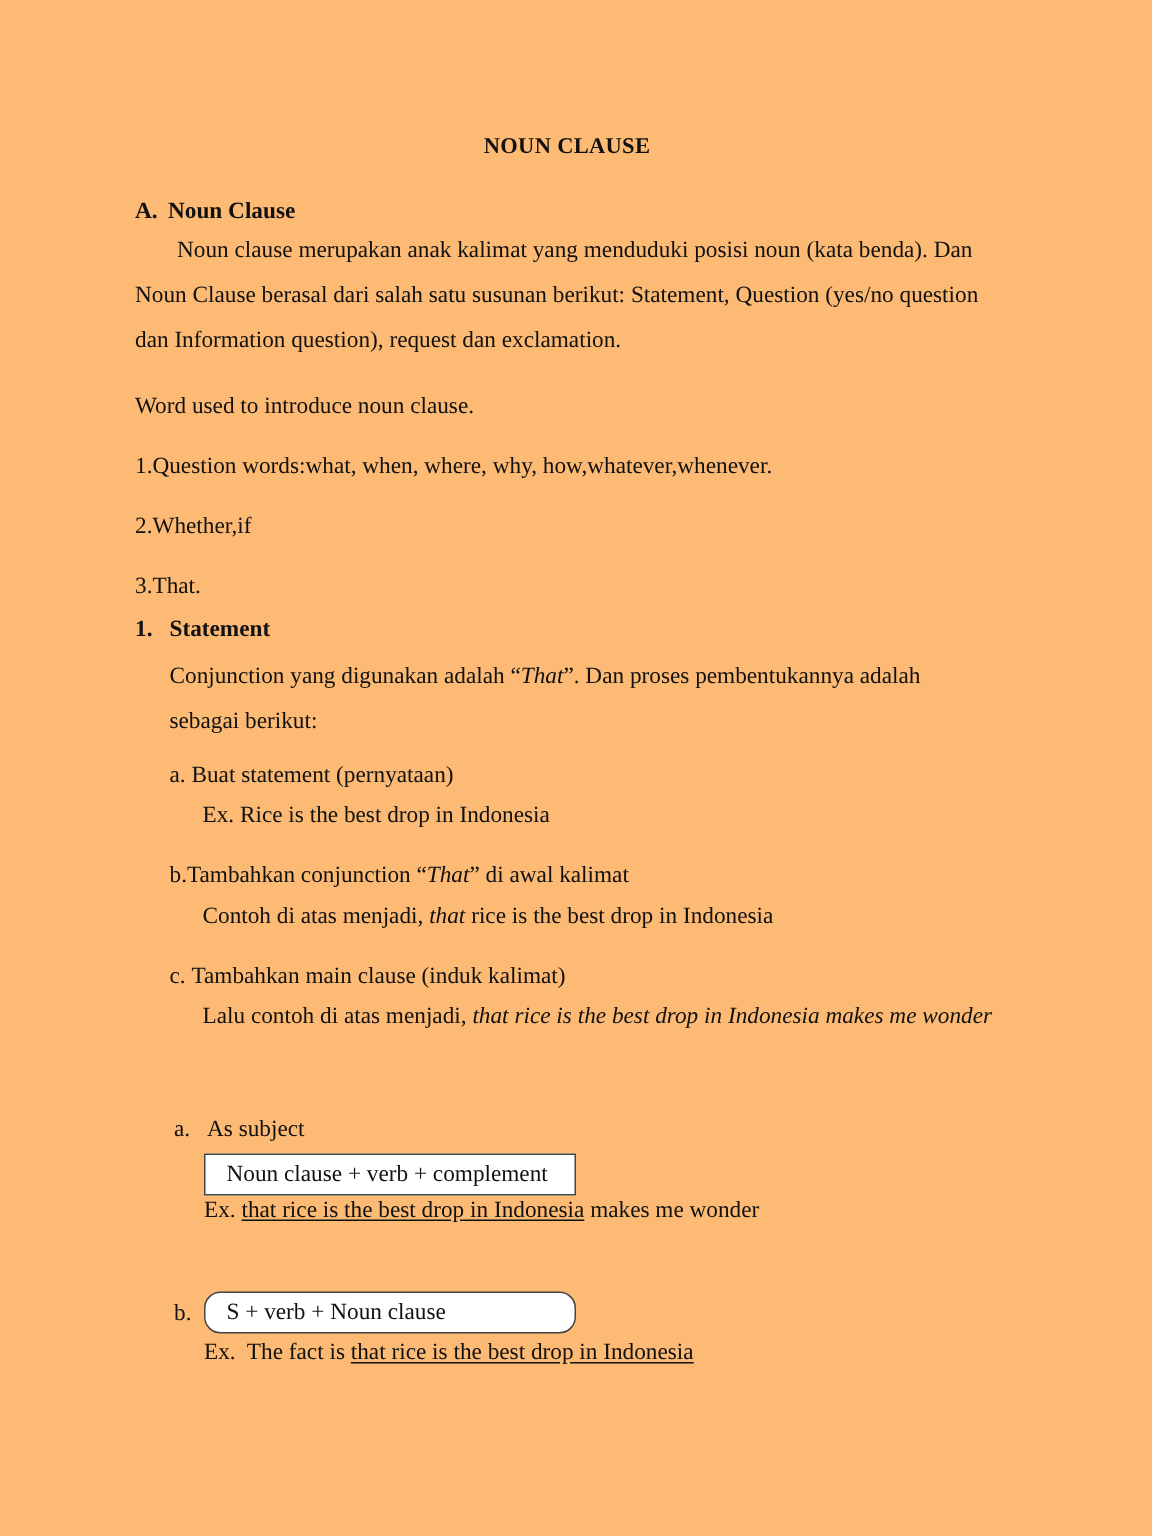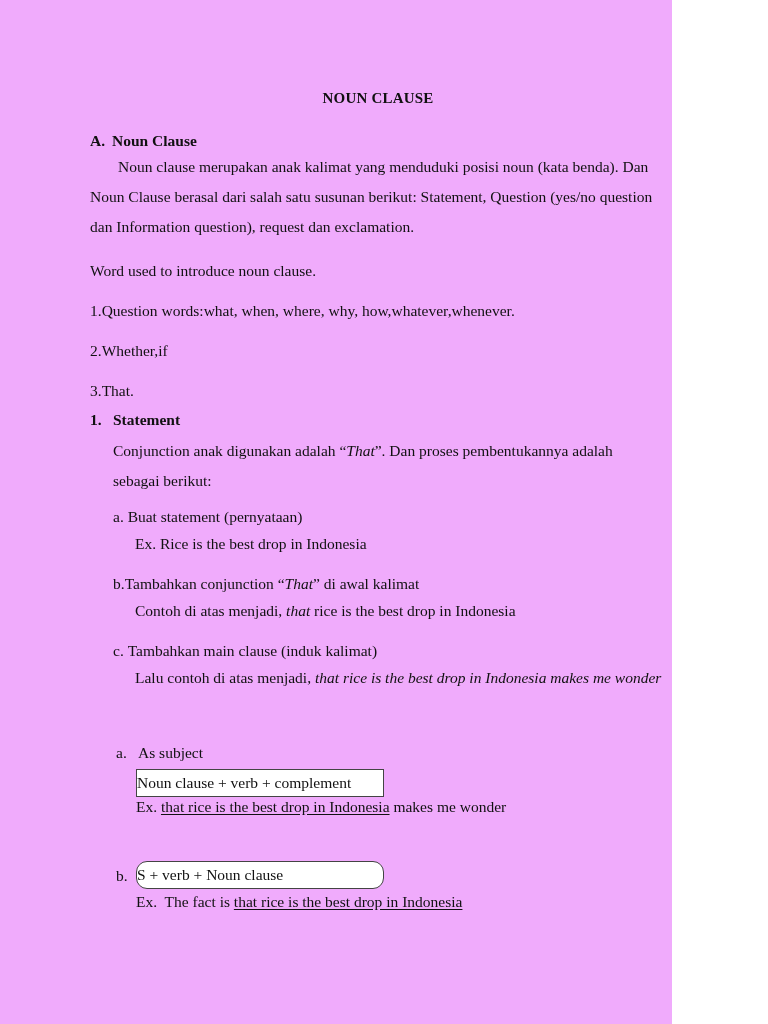--- a/index.html
+++ b/index.html
@@ -12,23 +12,23 @@
     height: 1024px;
     position: relative;
     font-family: "Liberation Serif", "DejaVu Serif", serif;
     color: #111111;
     overflow: hidden;
   }
   .page {
     position: absolute;
     left: 0;
     top: 0;
-    width: 672px;
+    width: 768px;
     height: 1024px;
-    background: #f0abfc;
+    background: #fdba74;
   }
   .doc-title {
     position: absolute;
     left: 90px;
     top: 90px;
     width: 576px;
     text-align: center;
     font-size: 15px;
     font-weight: bold;
     letter-spacing: 0.2px;
@@ -119,21 +119,21 @@
 
   .formula-box {
     position: absolute;
     left: 136px;
     width: 248px;
     height: 28px;
     border: 1px solid #444444;
     box-sizing: border-box;
     font-size: 15.5px;
     line-height: 26px;
-    padding-left: 0;
+    padding-left: 14px;
     background: #ffffff;
   }
   .box-a { top: 769px; }
   .box-b { top: 861px; border-radius: 11px; }
 
   .ex-line {
     position: absolute;
     left: 136px;
     font-size: 15.5px;
     width: 560px;
@@ -161,21 +161,21 @@
 
   <div class="para line-q1">1.Question words:what, when, where, why, how,whatever,whenever.</div>
   <div class="para line-q2">2.Whether,if</div>
   <div class="para line-q3">3.That.</div>
 
   <div class="heading-1">
     <span class="marker">1.</span><span>Statement</span>
   </div>
 
   <div class="sub-para conj-para">
-    <span>Conjunction anak digunakan adalah “</span><i>That</i><span>”. Dan proses pembentukannya adalah sebagai berikut:</span>
+    <span>Conjunction yang digunakan adalah “</span><i>That</i><span>”. Dan proses pembentukannya adalah sebagai berikut:</span>
   </div>
 
   <div class="item item-a">a.&nbsp;Buat statement (pernyataan)</div>
   <div class="item item-a-ex">Ex. Rice is the best drop in Indonesia</div>
 
   <div class="item item-b-ex">
     <span>Contoh di atas menjadi, </span><i>that</i><span> rice is the best drop in Indonesia</span>
   </div>
   <div class="item item-b">
     <span>b.Tambahkan conjunction “</span><i>That</i><span>” di awal kalimat</span>

